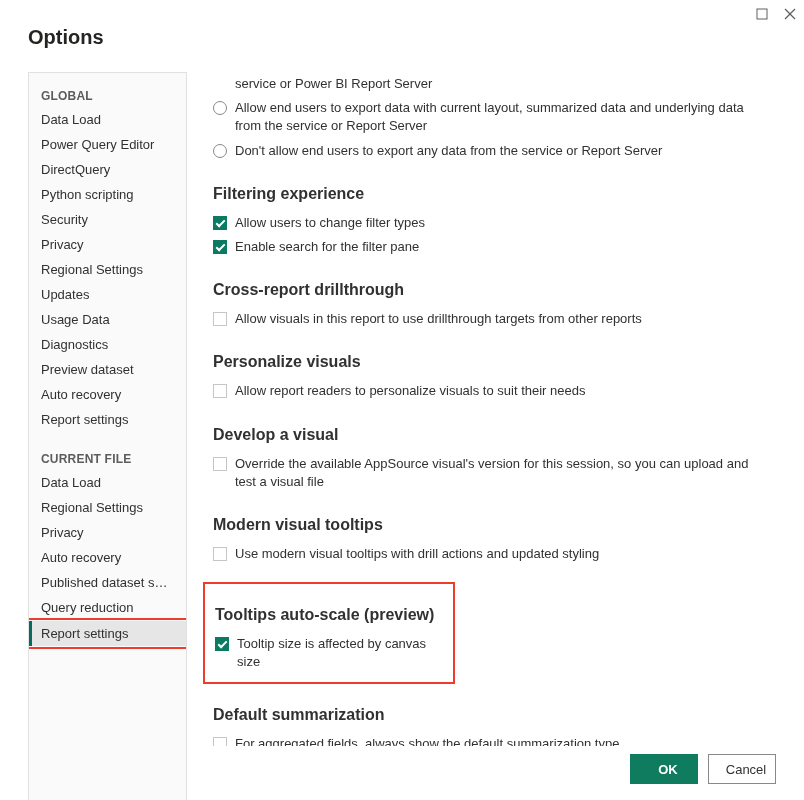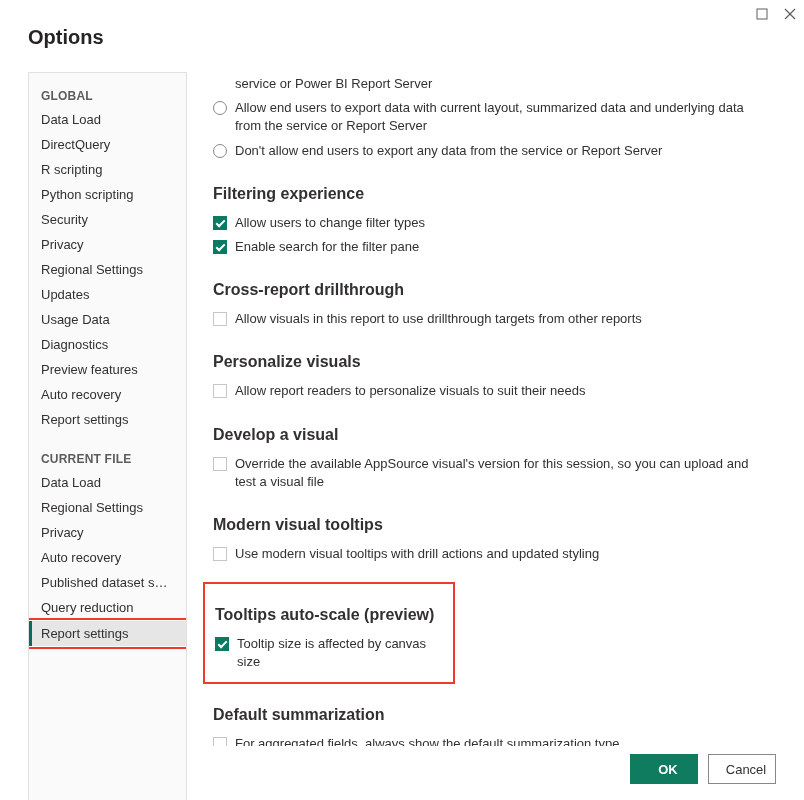--- a/index.html
+++ b/index.html
@@ -141,30 +141,30 @@
     </span>
   </div>
 
   <div class="title">Options</div>
 
   <div class="body">
 
     <div class="sidebar">
       <div class="section-header">GLOBAL</div>
       <div class="nav-item">Data Load</div>
+      <div class="nav-item">Power Query Editor</div>
       <div class="nav-item">DirectQuery</div>
-      <div class="nav-item">R scripting</div>
       <div class="nav-item">Python scripting</div>
       <div class="nav-item">Security</div>
       <div class="nav-item">Privacy</div>
       <div class="nav-item">Regional Settings</div>
       <div class="nav-item">Updates</div>
       <div class="nav-item">Usage Data</div>
       <div class="nav-item">Diagnostics</div>
-      <div class="nav-item">Preview features</div>
+      <div class="nav-item">Preview dataset</div>
       <div class="nav-item">Auto recovery</div>
       <div class="nav-item">Report settings</div>
 
       <div class="section-gap"></div>
       <div class="section-header">CURRENT FILE</div>
       <div class="nav-item">Data Load</div>
       <div class="nav-item">Regional Settings</div>
       <div class="nav-item">Privacy</div>
       <div class="nav-item">Auto recovery</div>
       <div class="nav-item">Published dataset settings</div>

